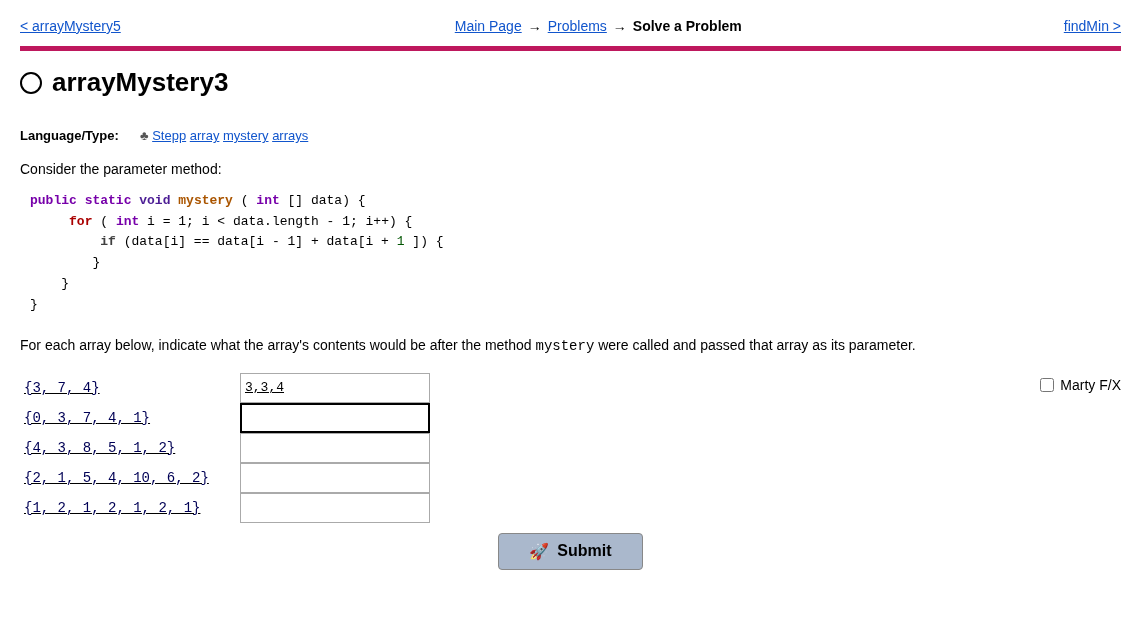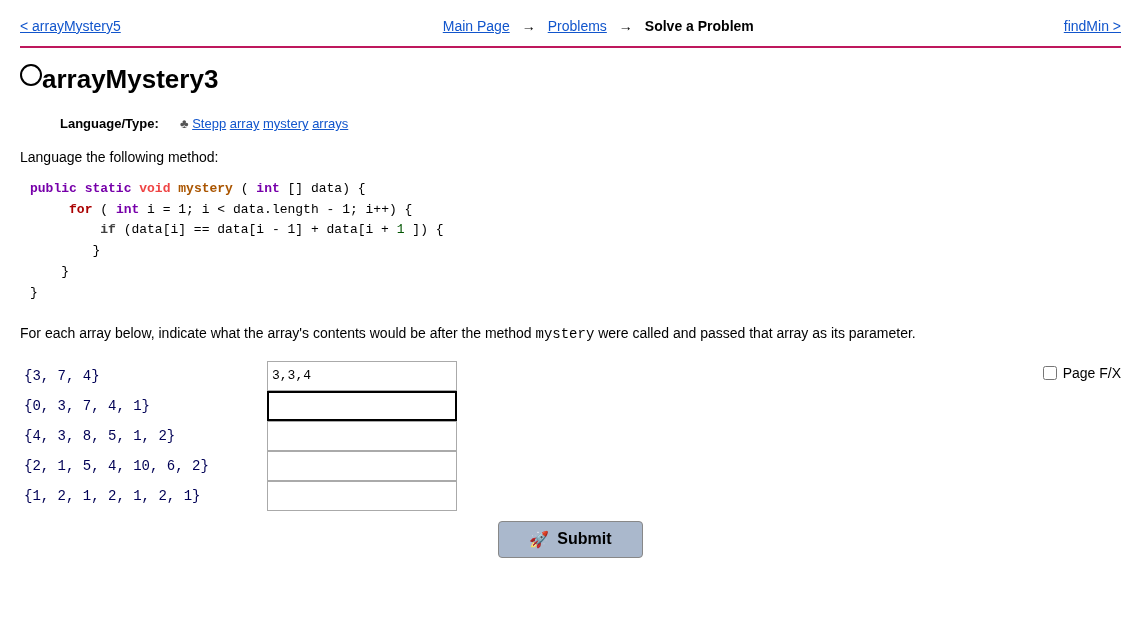--- a/index.html
+++ b/index.html
@@ -9,69 +9,69 @@
       color: #000;
       background: #fff;
       padding: 10px 20px;
     }
     
     .nav-bar {
       display: flex;
       justify-content: space-between;
       align-items: center;
       padding: 8px 0 12px 0;
-      border-bottom: 2px solid #be185d;
+      border-bottom: 5px solid #be185d;
       margin-bottom: 16px;
     }
     .nav-left a, .nav-right a {
       color: #1155cc;
       text-decoration: underline;
       font-size: 14px;
     }
     .nav-center {
       display: flex;
       align-items: center;
-      gap: 12px;
+      gap: 6px;
       font-size: 14px;
       padding-left: 12px;
     }
     .nav-center a {
       color: #1155cc;
       text-decoration: underline;
     }
     .nav-center .arrow {
       color: #000;
     }
     .nav-center .bold {
       font-weight: bold;
       color: #000;
     }
     
     .page-title-row {
       display: flex;
-      align-items: flex-start;
-      margin-bottom: 19px;
+      align-items: center;
+      gap: 10px;
+      margin-bottom: 28px;
     }
     .circle-icon {
       width: 22px;
       height: 22px;
       border: 2px solid #000;
       border-radius: 50%;
       display: inline-block;
       flex-shrink: 0;
     }
     .page-title {
       font-size: 26px;
       font-weight: bold;
       color: #000;
     }
     
     .meta-table {
       margin-bottom: 14px;
-      margin-left: 40px;
     }
     .meta-row {
       display: flex;
       gap: 10px;
       font-size: 13px;
       line-height: 1.6;
     }
     .meta-label {
       font-weight: bold;
       min-width: 110px;
@@ -93,21 +93,21 @@
     
     .code-block {
       font-family: 'Courier New', Courier, monospace;
       font-size: 13px;
       line-height: 1.6;
       margin-bottom: 18px;
       margin-left: 10px;
     }
     .kw-public { color: #7700aa; font-weight: bold; }
     .kw-static { color: #7700aa; font-weight: bold; }
-    .kw-void { color: #ef4444; font-weight: bold; }
+    .kw-void { color: #4c1d95; font-weight: bold; }
     .kw-for { color: #aa0000; font-weight: bold; }
     .kw-int { color: #7700aa; font-weight: bold; }
     .kw-if { color: #404040; font-weight: bold; }
     .fn-mystery { color: #aa5500; font-weight: bold; }
     .code-normal { color: #000; }
     
     .question-text {
       font-size: 14px;
       margin-bottom: 16px;
       line-height: 1.6;
@@ -134,21 +134,20 @@
       gap: 0;
     }
     .array-input {
       width: 190px;
       height: 30px;
       border: 1px solid #aaa;
       padding: 0 4px;
       font-family: 'Courier New', Courier, monospace;
       font-size: 13px;
       outline: none;
-      margin-left: 15px;
     }
     .sound-checkbox {
       width: 14px;
       height: 14px;
       border: 1px solid #aaa;
       display: inline-block;
       background: #fff;
       flex-shrink: 0;
     }
     .sound-label {
@@ -157,21 +156,22 @@
     }
     
     .arrays-outer {
       display: flex;
       align-items: flex-start;
       width: 100%;
     }
     .arrays-main {
       display: flex;
       align-items: flex-end;
-      gap: 12px;
+      gap: 0;
+      text-decoration: underline;
     }
     .arrays-right {
       margin-left: auto;
       display: flex;
       align-items: center;
       gap: 6px;
       padding-top: 4px;
     }
     
     .submit-row {
@@ -229,21 +229,21 @@
     <span class="meta-value">
       <span class="java-icon">♣</span>
       <a href="#">Stepp</a>
       <a href="#">array</a>
       <a href="#">mystery</a>
       <a href="#">arrays</a>
     </span>
   </div>
 </div>
 
-<div class="consider-text">Language the following method:</div>
+<div class="consider-text">Consider the parameter method:</div>
 
 <div class="code-block">
   <div>
     <span class="kw-public">public</span>
     <span class="code-normal"> </span>
     <span class="kw-static">static</span>
     <span class="code-normal"> </span>
     <span class="kw-void">void</span>
     <span class="code-normal"> </span>
     <span class="fn-mystery">mystery</span>
@@ -292,21 +292,21 @@
     <div class="array-inputs">
       <input class="array-input" type="text" value="3,3,4" style="">
       <input class="array-input" type="text" value="" style="border: 2px solid rgb(0, 0, 0);">
       <input class="array-input" type="text" value="" style="">
       <input class="array-input" type="text" value="" style="">
       <input class="array-input" type="text" value="" style="">
     </div>
   </div>
   <div class="arrays-right">
     <input type="checkbox" class="sound-checkbox" style="">
-    <span class="sound-label">Page F/X</span>
+    <span class="sound-label">Marty F/X</span>
   </div>
 </div>
 
 <div class="submit-row">
   <button class="submit-btn">
     <span class="rocket-icon">🚀</span>
     <span>Submit</span>
   </button>
 </div>
 

